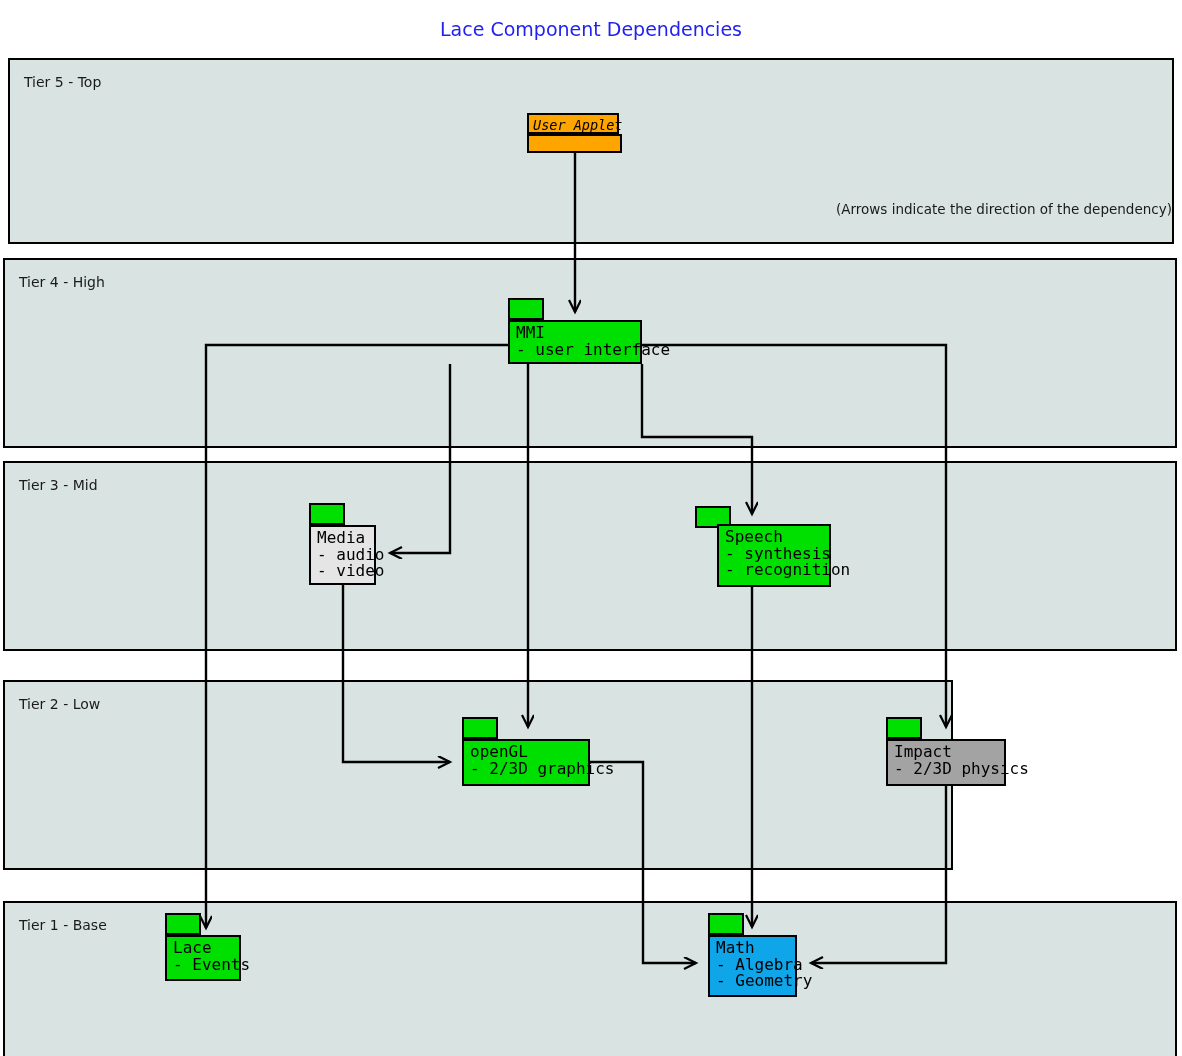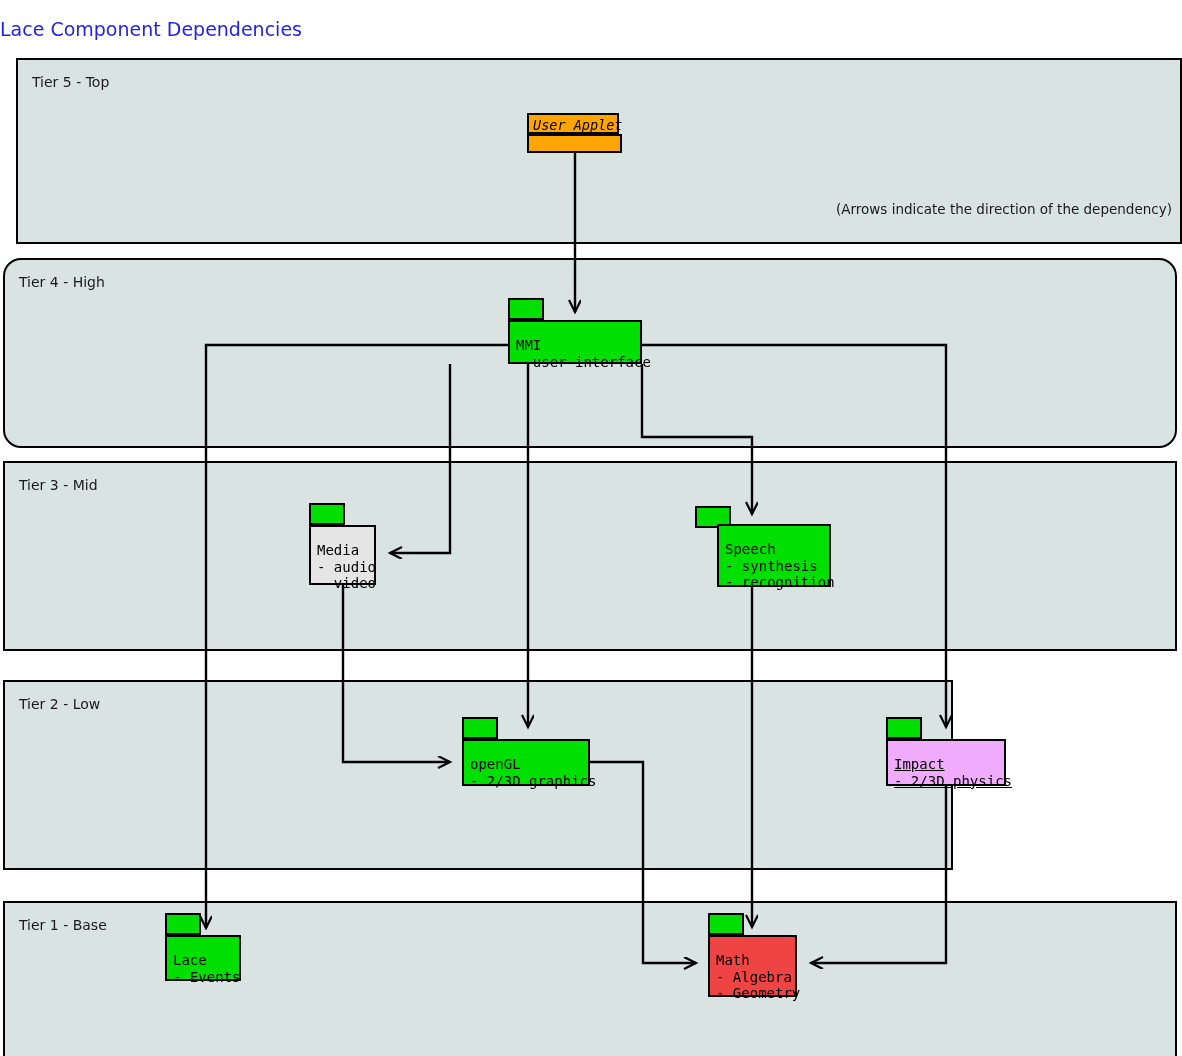--- a/index.html
+++ b/index.html
@@ -1,43 +1,43 @@
 <!DOCTYPE html>
 <html><head>
 <meta charset="utf-8">
 <style>
   html,body{margin:0;padding:0;background:#ffffff;}
   body{width:1182px;height:1056px;position:relative;overflow:hidden;
        font-family:"DejaVu Sans","Liberation Sans",sans-serif;}
-  #diagram-title{position:absolute;left:0;top:18px;width:1182px;text-align:left;
+  #diagram-title{position:absolute;left:0;top:18px;width:1182px;text-align:center;
        color:#2222ee;font-size:19px;font-family:"DejaVu Sans","Liberation Sans",sans-serif;}
   .tier{position:absolute;background:#d9e3e2;border:2.5px solid #000;box-sizing:border-box;}
   .tier-label{position:absolute;left:14px;top:14px;font-size:14px;color:#1a1a1a;
        font-family:"DejaVu Sans","Liberation Sans",sans-serif;white-space:nowrap;}
   .note{position:absolute;font-size:13.5px;color:#1a1a1a;white-space:nowrap;
        font-family:"DejaVu Sans","Liberation Sans",sans-serif;}
   #edge-layer{position:absolute;left:0;top:0;width:1182px;height:1056px;pointer-events:none;}
   .pkg{position:absolute;}
   .pkg .tab{position:absolute;border:2.5px solid #000;box-sizing:border-box;font-style:italic;}
   .pkg .body{position:absolute;border:2.5px solid #000;box-sizing:border-box;
-       font-family:"DejaVu Sans Mono","Liberation Mono",monospace;font-size:14px;
-       color:#000;line-height:16.5px;padding:15px 0 0 6px;white-space:pre;box-sizing:border-box;}
+       font-family:"DejaVu Sans Mono","Liberation Mono",monospace;font-size:16px;
+       color:#000;line-height:16.5px;padding:3px 0 0 6px;white-space:pre;box-sizing:border-box;}
   .applet .tab{font-family:"DejaVu Sans Mono","Liberation Mono",monospace;font-size:13.5px;
        color:#000;line-height:16px;padding:2px 0 0 4px;white-space:pre;}
 </style>
 </head>
 <body>
 
 <div id="diagram-title">Lace Component Dependencies</div>
 
 <div id="tiers">
-    <div class="tier" style="left: 8px; top: 58px; width: 1166px; height: 186px; margin-left: 8px;">
+    <div class="tier" style="left: 8px; top: 58px; width: 1166px; height: 186px;">
       <div class="tier-label">Tier 5 - Top</div>
     </div>
-    <div class="tier" style="left: 3px; top: 258px; width: 1174px; height: 190px; border-radius: 18px;">
+    <div class="tier" style="left: 3px; top: 258px; width: 1174px; height: 190px;">
       <div class="tier-label">Tier 4 - High</div>
     </div>
     <div class="tier" style="left: 3px; top: 461px; width: 1174px; height: 190px;">
       <div class="tier-label">Tier 3 - Mid</div>
     </div>
     <div class="tier" style="left: 3px; top: 680px; width: 950px; height: 190px;">
       <div class="tier-label">Tier 2 - Low</div>
     </div>
     <div class="tier" style="left: 3px; top: 865px; width: 1174px; height: 188px; margin-top: 36px;">
       <div class="tier-label">Tier 1 - Base</div>
@@ -96,29 +96,29 @@
 - synthesis
 - recognition</div>
     </div>
     <div class="pkg">
       <div class="tab" style="left: 462px; top: 717px; width: 36px; height: 22px; background: rgb(0, 224, 0);"></div>
       <div class="body" style="left: 462px; top: 739px; width: 128px; height: 47px; background: rgb(0, 224, 0);">openGL
 - 2/3D graphics</div>
     </div>
     <div class="pkg">
       <div class="tab" style="left: 886px; top: 717px; width: 36px; height: 22px; background: rgb(0, 224, 0);"></div>
-      <div class="body" style="left: 886px; top: 739px; width: 120px; height: 47px; background: #f0abfc; text-decoration: underline;">Impact
+      <div class="body" style="left: 886px; top: 739px; width: 120px; height: 47px; background: #a3a3a3;">Impact
 - 2/3D physics</div>
     </div>
     <div class="pkg">
       <div class="tab" style="left: 165px; top: 913px; width: 36px; height: 22px; background: rgb(0, 224, 0);"></div>
       <div class="body" style="left: 165px; top: 935px; width: 76px; height: 46px; background: rgb(0, 224, 0);">Lace
 - Events</div>
     </div>
     <div class="pkg">
       <div class="tab" style="left: 708px; top: 913px; width: 36px; height: 22px; background: rgb(0, 224, 0);"></div>
-      <div class="body" style="left: 708px; top: 935px; width: 89px; height: 62px; background: #ef4444;">Math
+      <div class="body" style="left: 708px; top: 935px; width: 89px; height: 62px; background: #0ea5e9;">Math
 - Algebra
 - Geometry</div>
     </div>
   </div>
 
 <div class="note" style="left: 836px; top: 201px;">(Arrows indicate the direction of the dependency)</div>
 
 </body></html>

